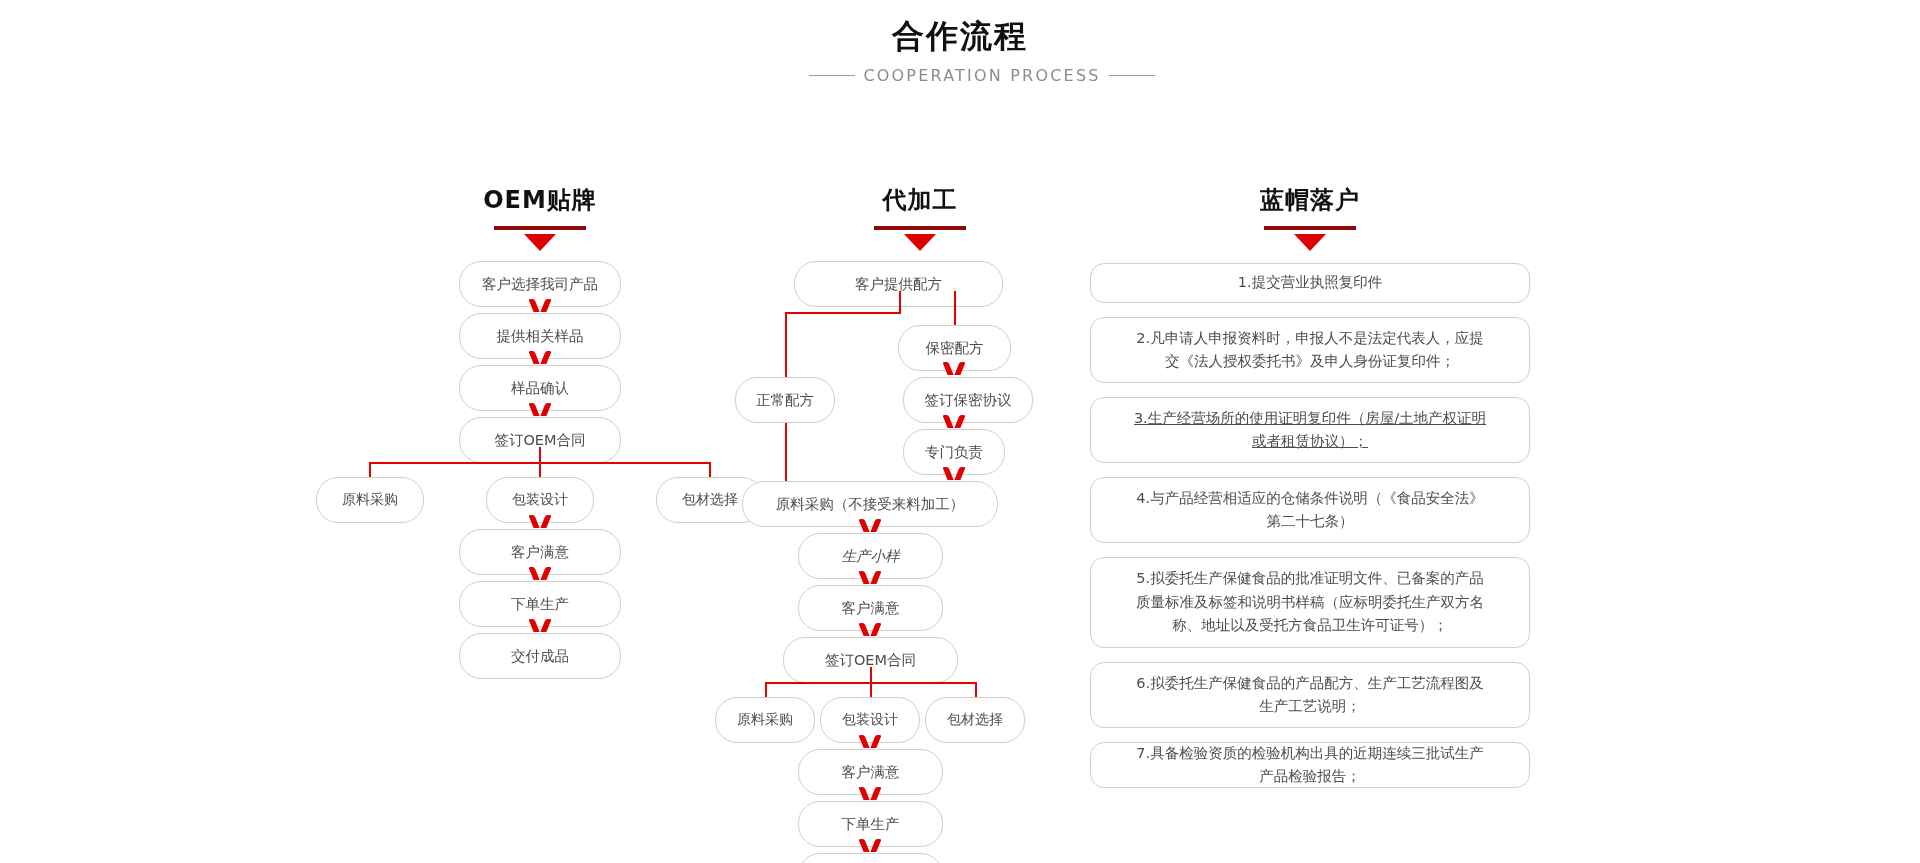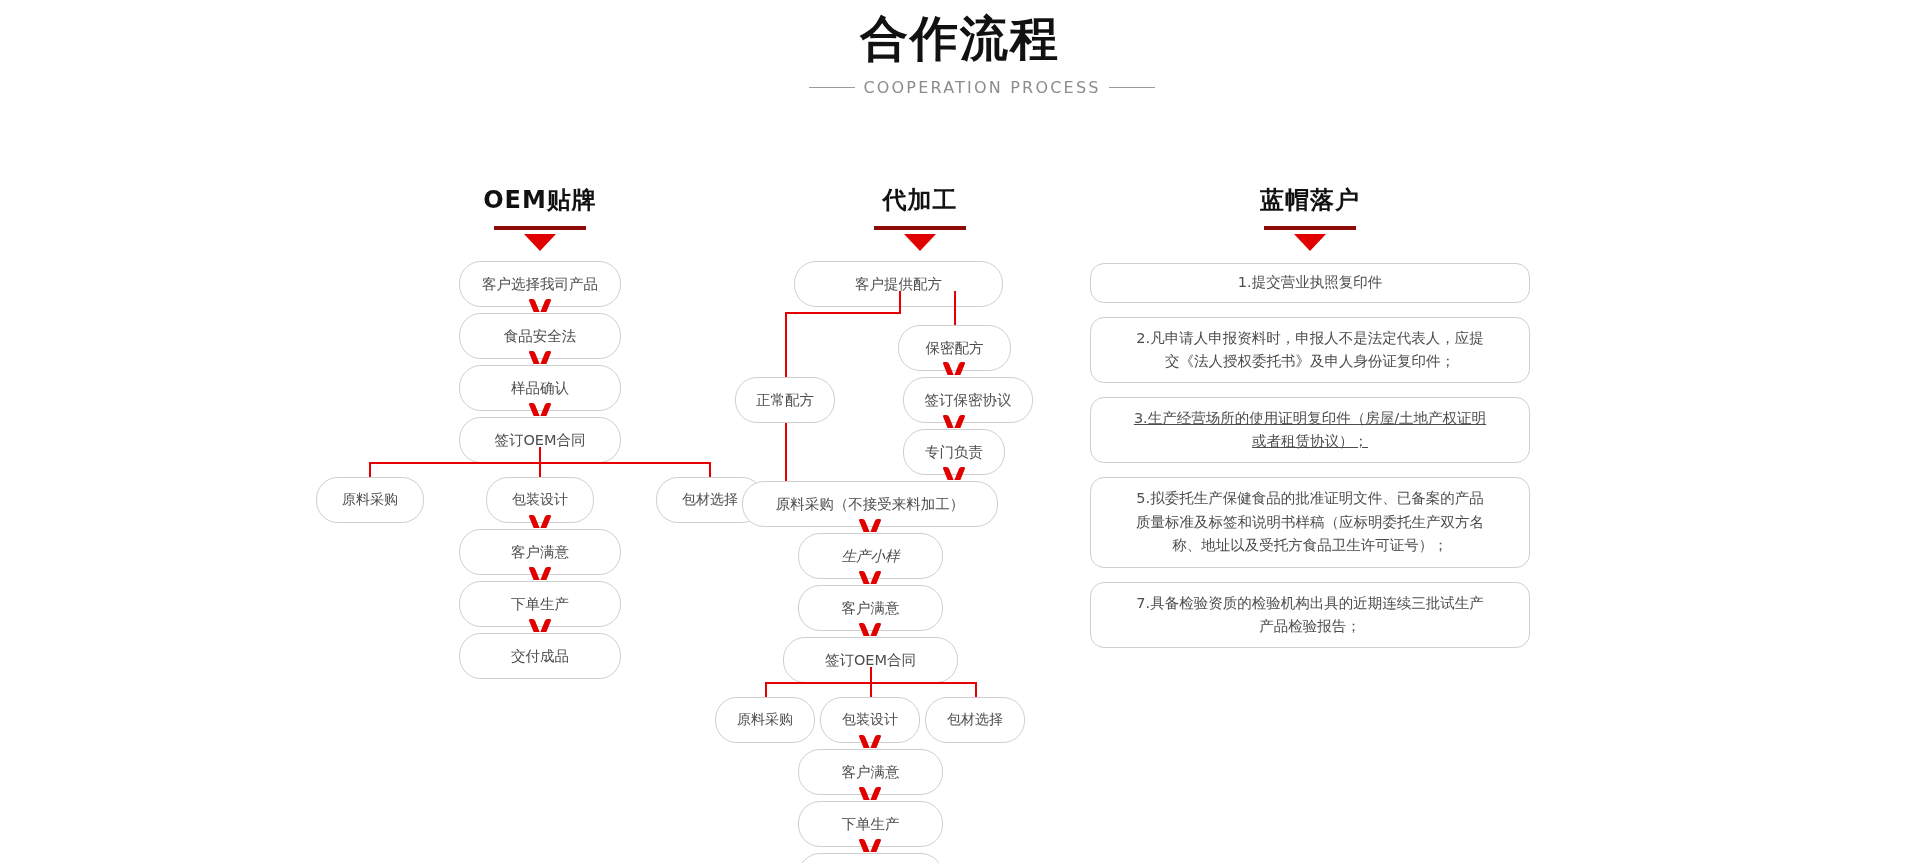--- a/index.html
+++ b/index.html
@@ -19,26 +19,26 @@
 
   
   .page-header {
     position: absolute;
     top: 8px;
     left: 0;
     width: 1920px;
     text-align: center;
   }
   .page-title {
-    font-size: 48px;
+    font-size: 32px;
     font-weight: bold;
     color: #111111;
     letter-spacing: 2px;
     line-height: 1.25;
-    margin: 0;
+    margin: 8px;
   }
   .subtitle-row {
     margin-top: 10px;
     display: flex;
     align-items: center;
     justify-content: center;
     gap: 8px;
     padding-left: 44px;
   }
   .sub-rule {
@@ -196,21 +196,21 @@
     <div class="col-head">
       <div class="col-title">OEM贴牌</div>
       <div class="col-underline"></div>
       <div class="col-caret"></div>
     </div>
 
     <div class="c1-stack" style="height:420px; margin-top:10px;">
 
       <div class="pill c1-pill" style="top:0px;">客户选择我司产品</div>
       <div class="chev c1-chev" style="top:34px;"></div>
-      <div class="pill c1-pill" style="top:52px;">食品安全法</div>
+      <div class="pill c1-pill" style="top:52px;">提供相关样品</div>
       <div class="chev c1-chev" style="top:86px;"></div>
       <div class="pill c1-pill" style="top:104px;">样品确认</div>
       <div class="chev c1-chev" style="top:138px;"></div>
       <div class="pill c1-pill" style="top:156px;">签订OEM合同</div>
 
       <div class="ln ln-v" style="left:209px; top:186px; height:16px;"></div>
       <div class="ln ln-h" style="left:39px;  top:201px; width:342px;"></div>
       <div class="ln ln-v" style="left:39px;  top:201px; height:15px;"></div>
       <div class="ln ln-v" style="left:209px; top:201px; height:15px;"></div>
       <div class="ln ln-v" style="left:379px; top:201px; height:15px;"></div>
@@ -287,18 +287,20 @@
     <div class="col-head">
       <div class="col-title">蓝帽落户</div>
       <div class="col-underline"></div>
       <div class="col-caret"></div>
     </div>
 
     <div style="margin-top:12px;">
       <div class="c3-item" style="height:40px;">1.提交营业执照复印件</div>
       <div class="c3-item" style="height:66px;">2.凡申请人申报资料时，申报人不是法定代表人，应提交《法人授权委托书》及申人身份证复印件；</div>
       <div class="c3-item" style="height:66px;text-decoration:underline;">3.生产经营场所的使用证明复印件（房屋/土地产权证明或者租赁协议）；</div>
+      <div class="c3-item" style="height:66px;">4.与产品经营相适应的仓储条件说明（《食品安全法》第二十七条）</div>
       <div class="c3-item" style="height:91px;">5.拟委托生产保健食品的批准证明文件、已备案的产品质量标准及标签和说明书样稿（应标明委托生产双方名称、地址以及受托方食品卫生许可证号）；</div>
-      <div class="c3-item" style="height:66px;">7.具备检验资质的检验机构出具的近期连续三批试生产产品检验报告；</div>
+      <div class="c3-item" style="height:66px;">6.拟委托生产保健食品的产品配方、生产工艺流程图及生产工艺说明；</div>
+      <div class="c3-item" style="height:46px;">7.具备检验资质的检验机构出具的近期连续三批试生产产品检验报告；</div>
     </div>
   </div>
 
 </div>
 
 </body></html>

